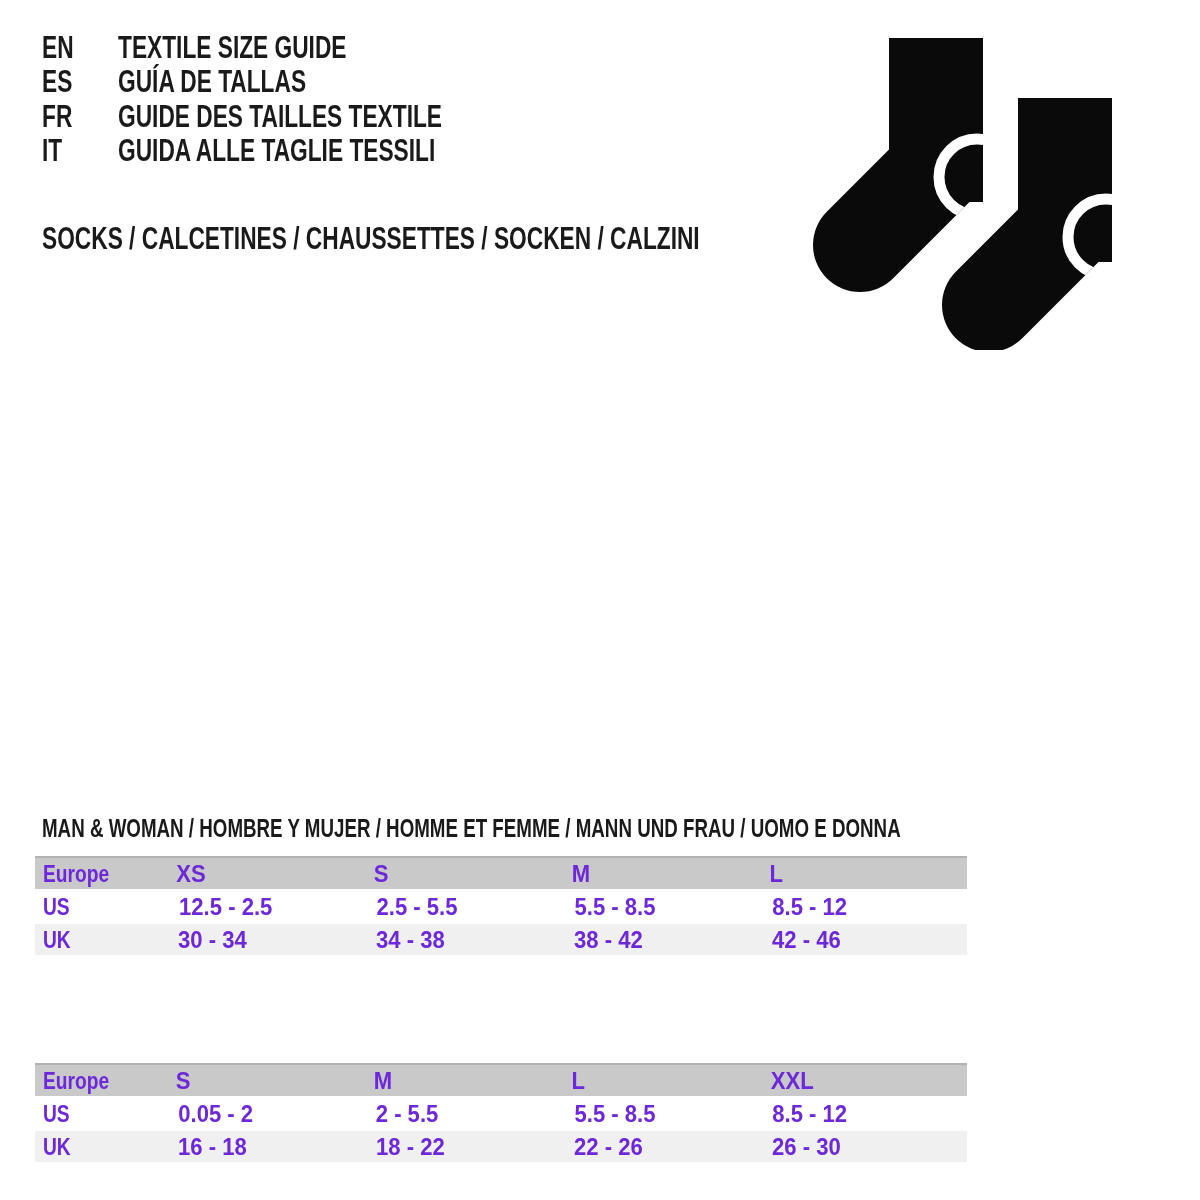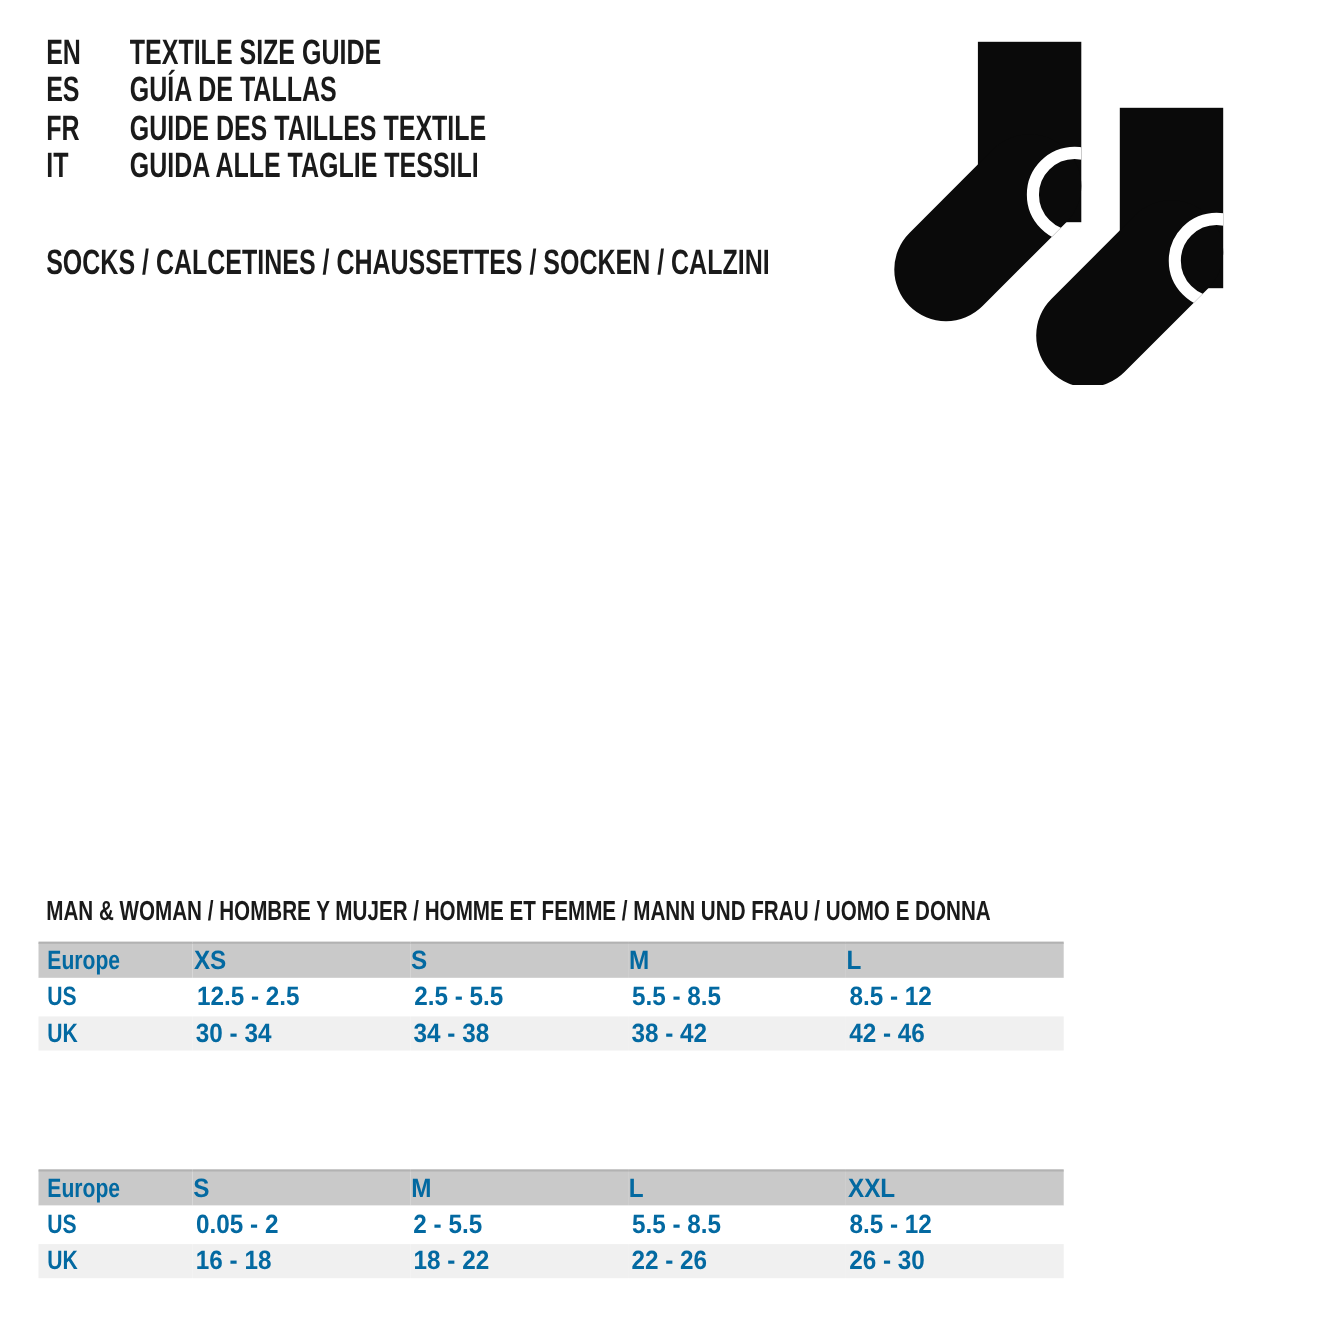--- a/index.html
+++ b/index.html
@@ -94,21 +94,21 @@
   .title-2 { top: 1030px; }
 
   table.size-table {
     position: absolute;
     left: 35px;
     width: 932px;
     border-collapse: collapse;
     table-layout: fixed;
     font-size: 24px;
     font-weight: 700;
-    color: #0369a1;
+    color: #6d28d9;
   }
   .table-1 { top: 856px; }
   .table-2 { top: 1063px; }
 
   table.size-table col.c-region { width: 140px; }
   table.size-table col.c-size   { width: 198px; }
 
   table.size-table th,
   table.size-table td {
     padding: 0;

